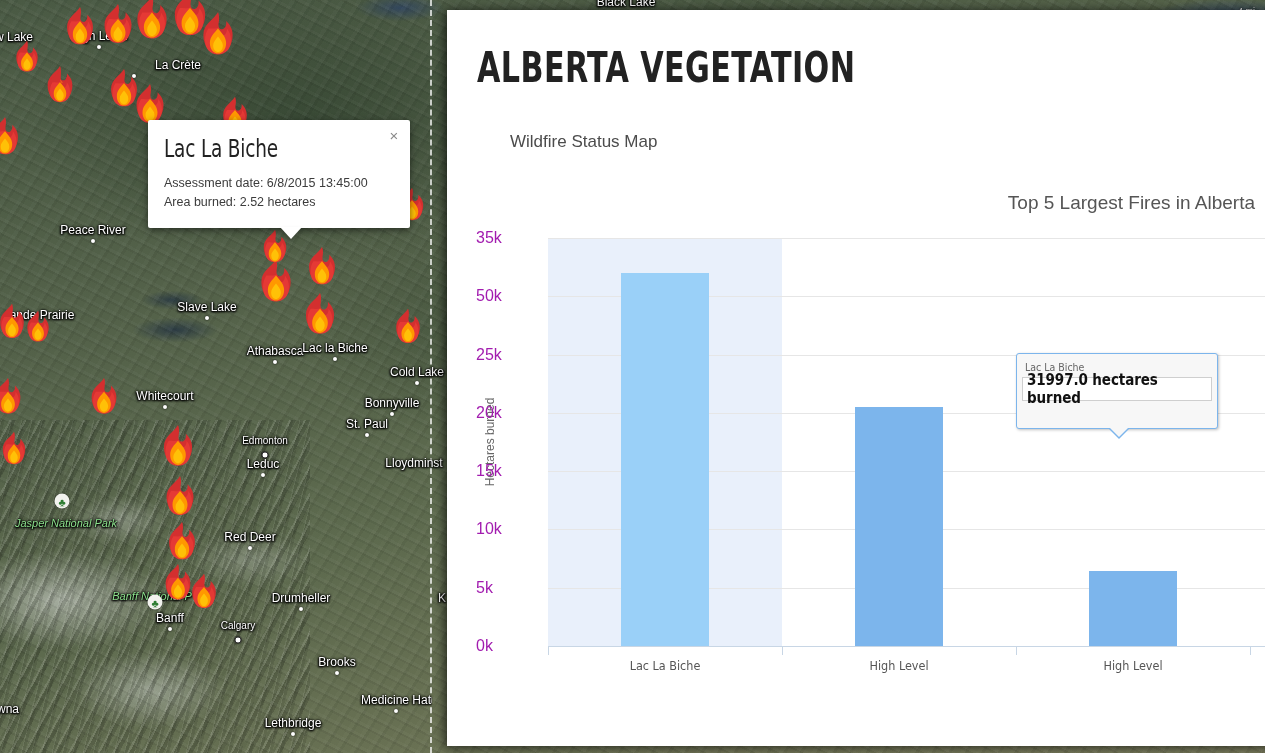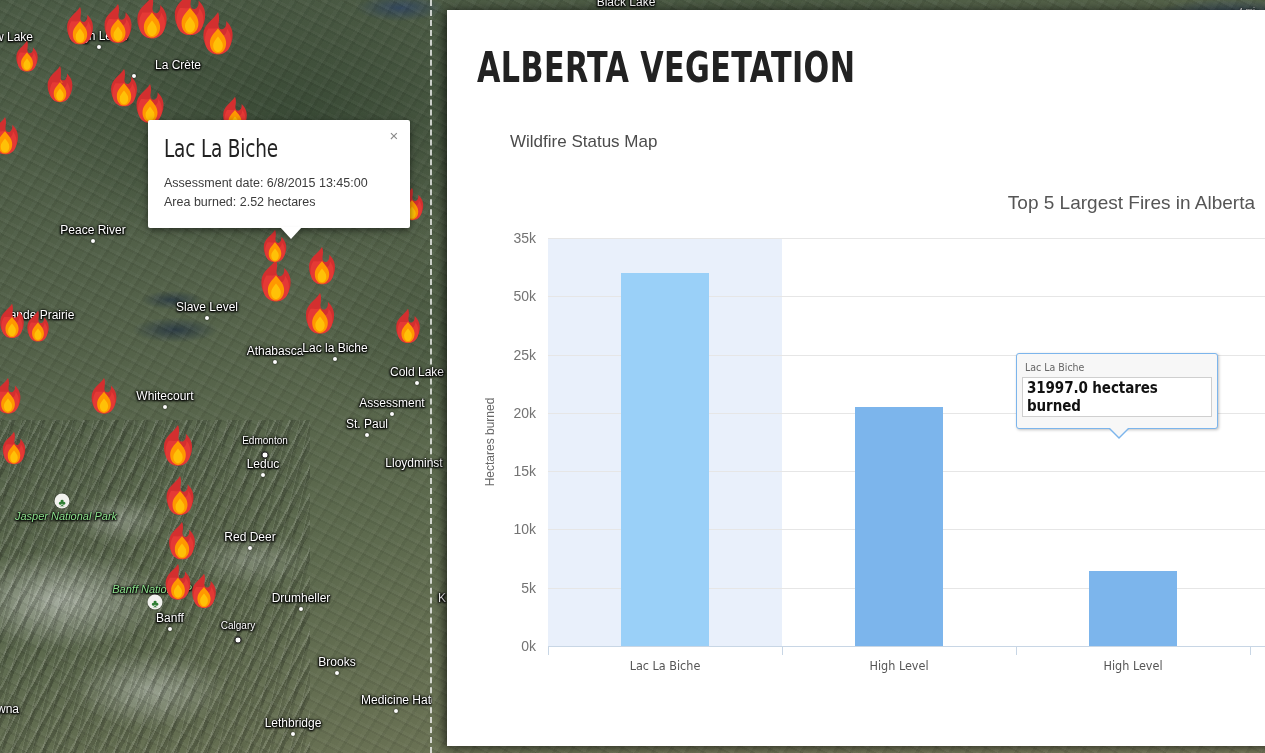--- a/index.html
+++ b/index.html
@@ -58,21 +58,21 @@
   }
   .map-label {
     position: absolute; color: #fff; font-size: 11px; white-space: nowrap;
     text-shadow: 0 0 2px #000, 0 0 3px #000, 1px 1px 2px #000, -1px 1px 2px #000;
     font-family: "Liberation Sans", sans-serif;
     transform: translate(-50%, -50%);
     pointer-events: none;
   }
   .map-label.big { font-size: 10px; }
   .map-label.mid { font-size: 12px; }
-  .map-label.park { color: #8ce08c; font-style: italic; font-size: 11px; }
+  .map-label.park { color: #8ce08c; font-style: italic; font-size: 11px; margin-top: 7px; }
   .map-dot {
     position: absolute; width: 4px; height: 4px; border-radius: 50%;
     background: #fff; box-shadow: 0 0 2px #000; transform: translate(-50%,-50%);
   }
   .map-dot.big { width: 7px; height: 7px; border: 1px solid #333; }
   .park-icon {
     position: absolute; width: 15px; height: 15px; border-radius: 50%;
     background: #f2f2ee; transform: translate(-50%,-50%);
     display:flex; align-items:center; justify-content:center;
     font-size: 11px; color: #2e7d32; box-shadow: 0 0 2px rgba(0,0,0,.6);
@@ -137,22 +137,22 @@
     font-size: 19px; color: #555; white-space: nowrap;
   }
   #plot {
     position: absolute; left: 101px; top: 68px; width: 740px; height: 408px;
   }
   .gridline {
     position: absolute; left: 0; width: 740px; height: 0;
     border-top: 1px solid #e6e6e6;
   }
   .ytick {
-    position: absolute; right: 752px; width: 60px; text-align: right;
-    font-size: 14px; color: #737373; transform: translateY(-50%);
+    position: absolute; right: 752px; width: 60px; 
+    font-size: 16px; color: #a21caf; transform: translateY(-50%);
     white-space: nowrap;
   }
   #yaxis-title {
     position: absolute; left: -58px; top: 50%;
     font-size: 12px; color: #666; white-space: nowrap;
     transform: translate(-50%, -50%) rotate(-90deg);
   }
   #xaxis-line {
     position: absolute; left: 0; top: 408px; width: 824px; height: 0;
     border-top: 1px solid #c8d6e5;
@@ -176,21 +176,21 @@
   #chart-tooltip {
     position: absolute; left: 569px; top: 183px; width: 202px; height: 76px;
     background: #f7f7f7; border: 1px solid #7cb5ec; border-radius: 3px;
     box-shadow: 1px 1px 3px rgba(0,0,0,.25);
   }
   #chart-tooltip .tt-head {
     position: absolute; left: 8px; top: 7px; font-size: 10.5px; color: #666;
     font-family: "Liberation Sans Narrow", "DejaVu Sans Condensed", "Liberation Sans", sans-serif;
   }
   #chart-tooltip .tt-value {
-    position: absolute; left: 5px; top: 23px; width: 190px; height: 40px;
+    position: absolute; left: 5px; top: 23px; width: 190px; height: 24px;
     border: 1px solid #cfcfcf; background: #fff;
     font-weight: 700; font-size: 15px; color: #111;
     display: flex; align-items: center; padding-left: 4px;
     font-family: "Liberation Sans Narrow", "DejaVu Sans Condensed", "Liberation Sans", sans-serif;
     letter-spacing: -.1px;
   }
   #tt-tail-outer {
     position: absolute; left: 91px; bottom: -11px; width: 0; height: 0;
     border-left: 11px solid transparent; border-right: 11px solid transparent;
     border-top: 11px solid #7cb5ec;
@@ -214,31 +214,31 @@
     <div id="map-labels">
         <div class="map-label mid" style="left: 14px; top: 37px;">w Lake</div>
         <div class="map-label mid" style="left: 99px; top: 36px;">High Level</div>
         <div class="map-dot" style="left: 99px; top: 47px;"></div>
         <div class="map-label mid" style="left: 134px; top: 65px; margin-left: 44px;">La Crète</div>
         <div class="map-dot" style="left: 134px; top: 76px;"></div>
         <div class="map-label mid" style="left: 626px; top: 2px;">Black Lake</div>
         <div class="map-label mid" style="left: 93px; top: 230px;">Peace River</div>
         <div class="map-dot" style="left: 93px; top: 241px;"></div>
         <div class="map-label mid" style="left: 40px; top: 315px;">rande Prairie</div>
-        <div class="map-label mid" style="left: 207px; top: 307px;">Slave Level</div>
+        <div class="map-label mid" style="left: 207px; top: 307px;">Slave Lake</div>
         <div class="map-dot" style="left: 207px; top: 318px;"></div>
         <div class="map-label mid" style="left: 275px; top: 351px;">Athabasca</div>
         <div class="map-dot" style="left: 275px; top: 362px;"></div>
         <div class="map-label mid" style="left: 335px; top: 348px;">Lac la Biche</div>
         <div class="map-dot" style="left: 335px; top: 359px;"></div>
         <div class="map-label mid" style="left: 417px; top: 372px;">Cold Lake</div>
         <div class="map-dot" style="left: 417px; top: 383px;"></div>
         <div class="map-label mid" style="left: 165px; top: 396px;">Whitecourt</div>
         <div class="map-dot" style="left: 165px; top: 407px;"></div>
-        <div class="map-label mid" style="left: 392px; top: 403px;">Assessment</div>
+        <div class="map-label mid" style="left: 392px; top: 403px;">Bonnyville</div>
         <div class="map-dot" style="left: 392px; top: 414px;"></div>
         <div class="map-label mid" style="left: 367px; top: 424px;">St. Paul</div>
         <div class="map-dot" style="left: 367px; top: 435px;"></div>
         <div class="map-label big" style="left: 265px; top: 440px;">Edmonton</div>
         <div class="map-dot big" style="left: 265px; top: 455px;"></div>
         <div class="map-label mid" style="left: 263px; top: 464px;">Leduc</div>
         <div class="map-dot" style="left: 263px; top: 475px;"></div>
         <div class="map-label mid" style="left: 414px; top: 463px;">Lloydminst</div>
         <div class="map-label mid" style="left: 250px; top: 537px;">Red Deer</div>
         <div class="map-dot" style="left: 250px; top: 548px;"></div>

